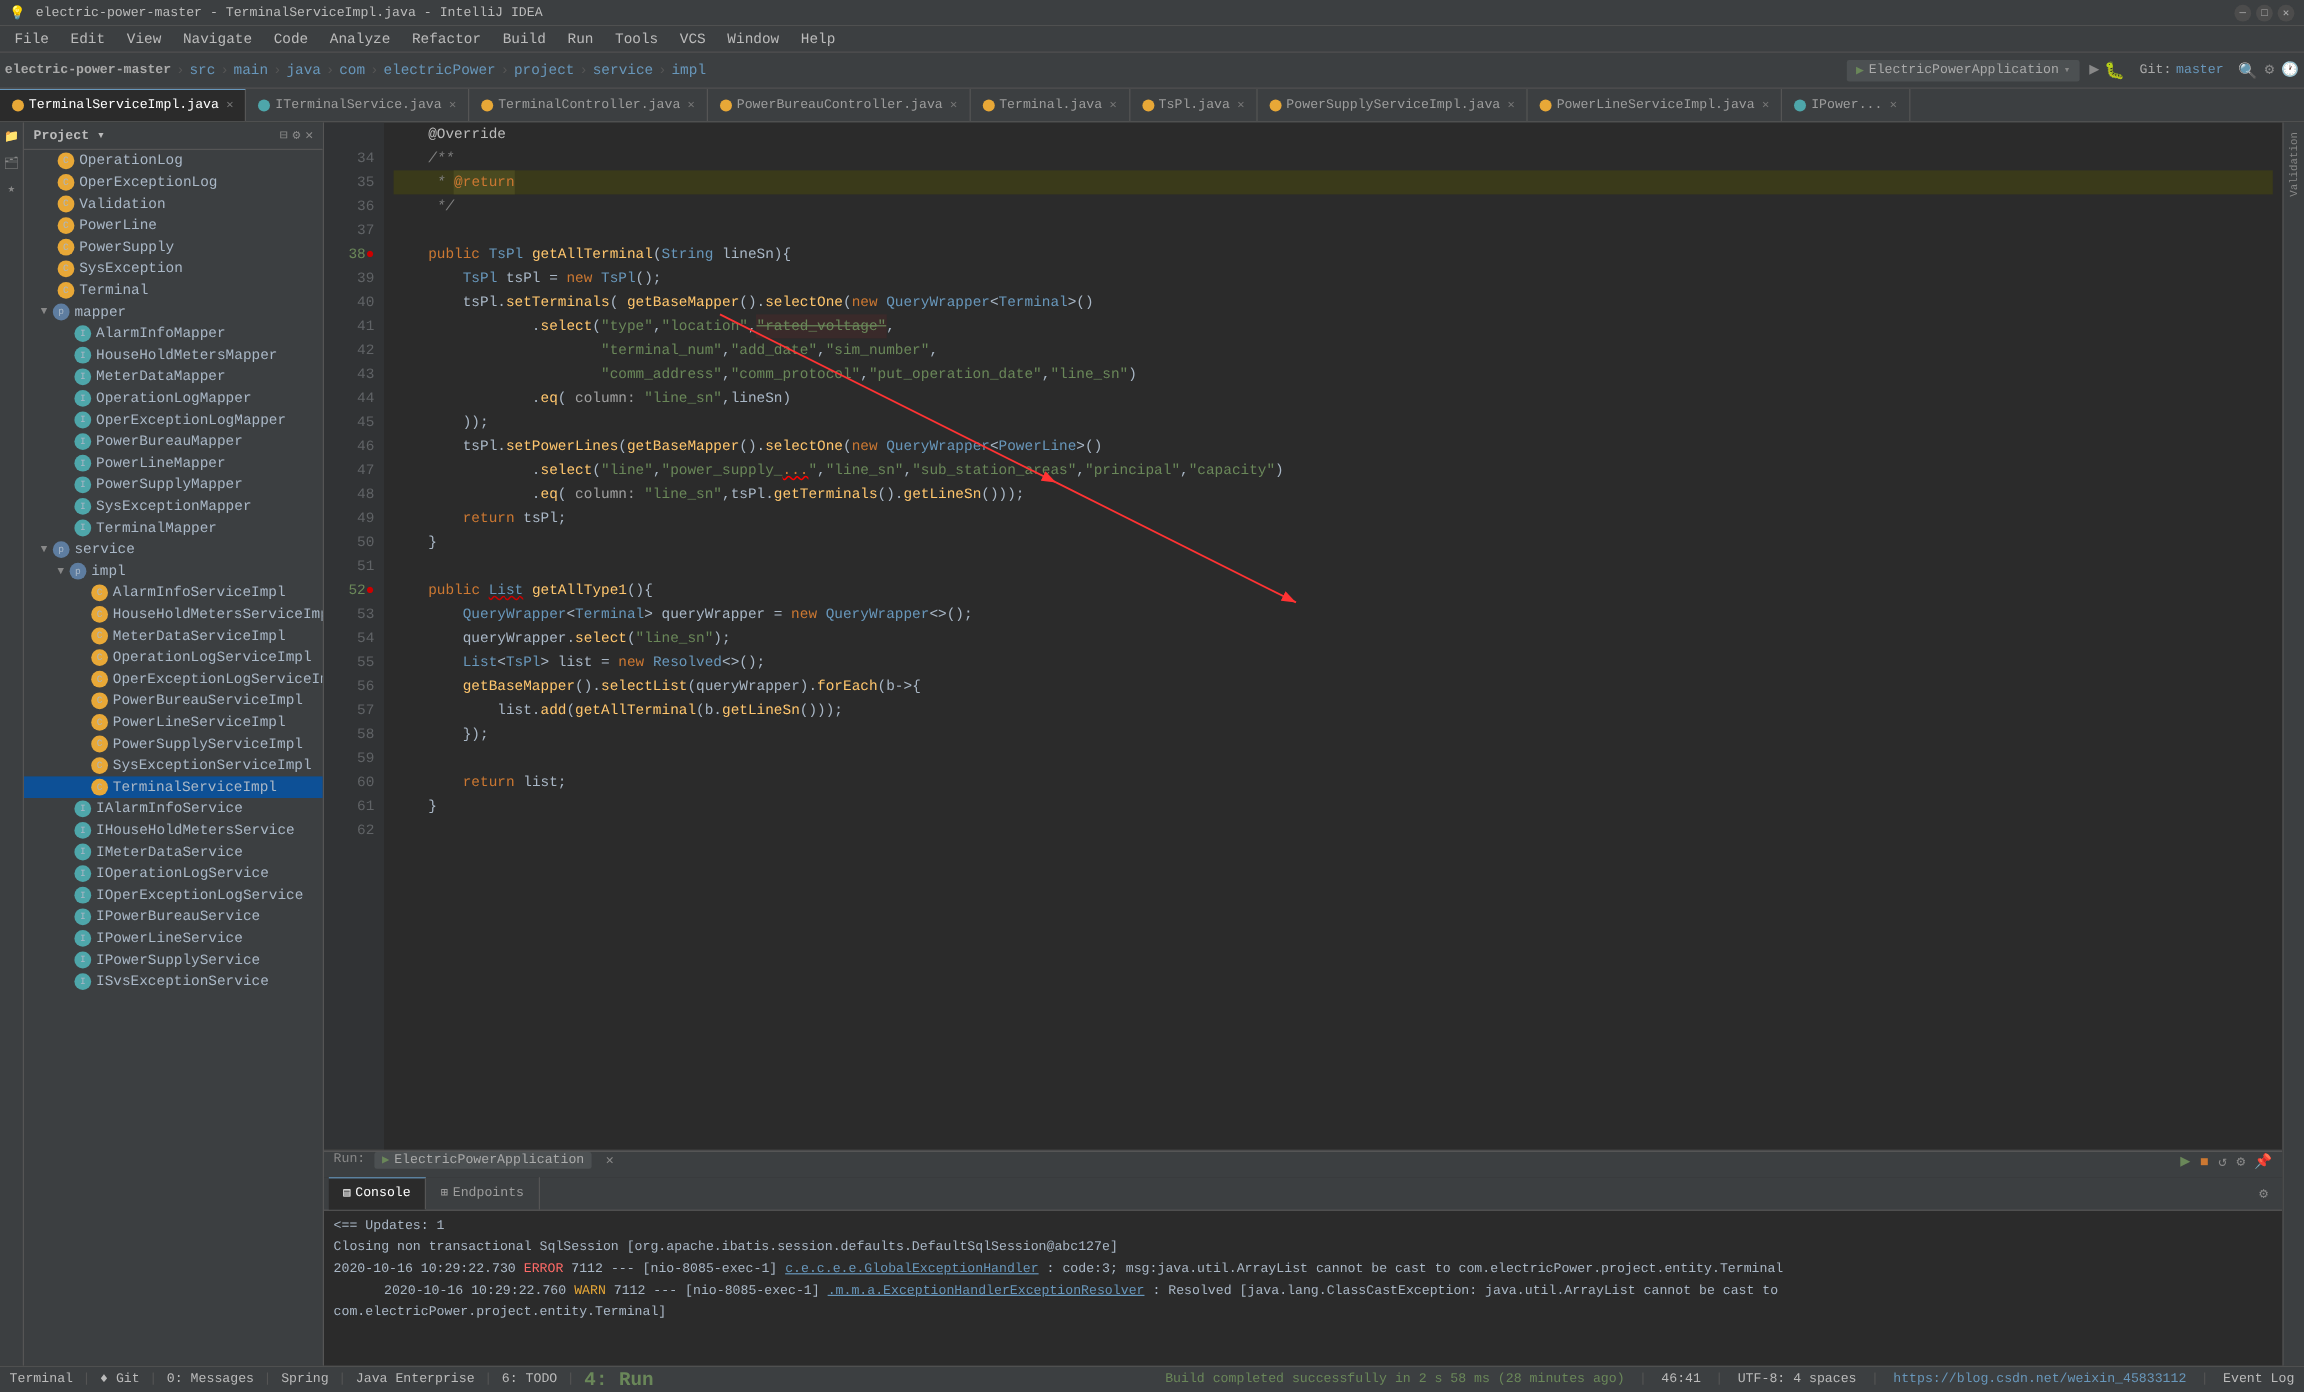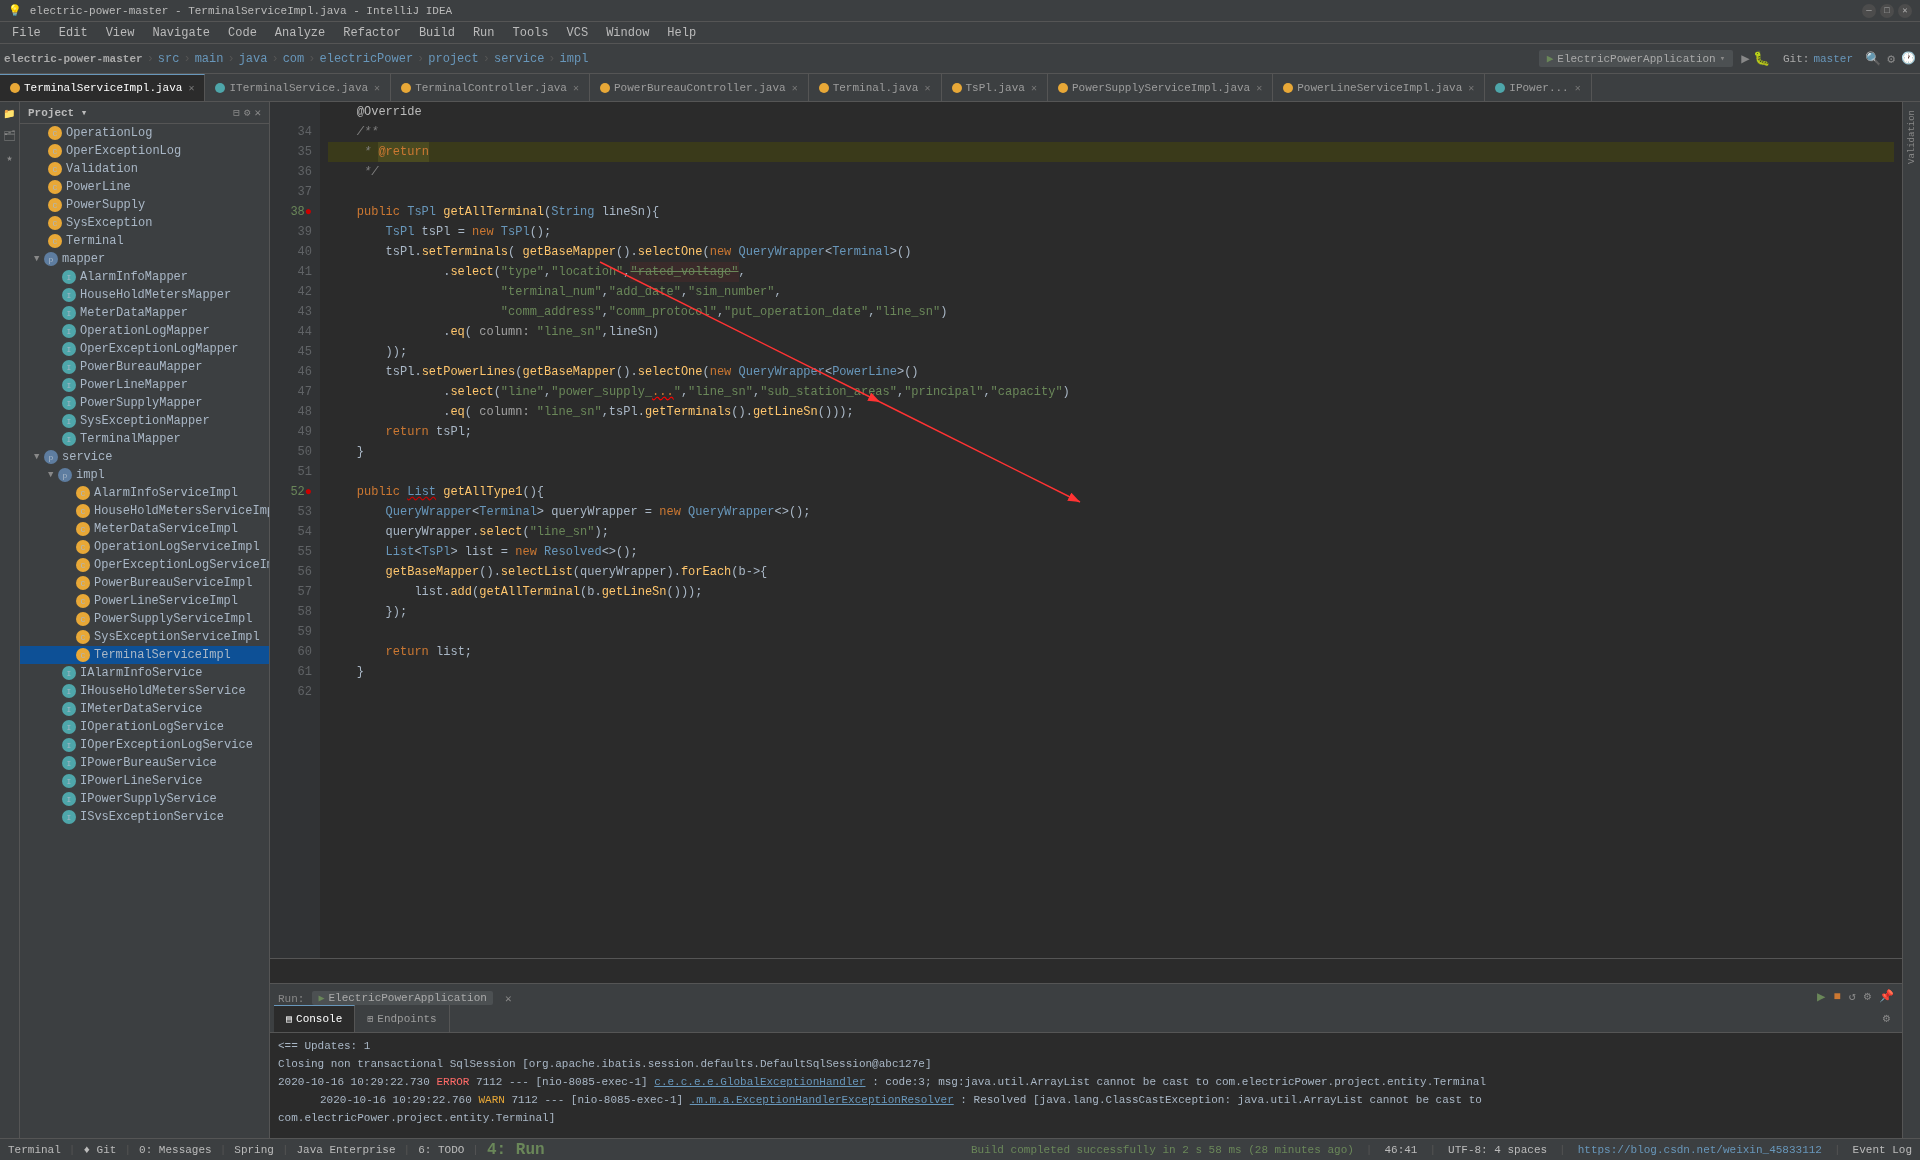--- a/index.html
+++ b/index.html
@@ -68,21 +68,21 @@
     #bottom-content { flex: 1; overflow-y: auto; padding: 4px 8px; font-size: 11px; line-height: 18px; }
     .log-line { color: #a9b7c6; }
     .log-link { color: #6897bb; text-decoration: underline; cursor: pointer; }
 
     
     #status-bar { background: #3c3f41; height: 22px; display: flex; align-items: center; justify-content: space-between; padding: 0 8px; border-top: 1px solid #555; font-size: 11px; color: #bbb; }
     #status-bar .status-left { display: flex; align-items: center; gap: 8px; }
     #status-bar .status-right { display: flex; align-items: center; gap: 12px; justify-content: center; }
 
     
-    #run-bar { background: #3c3f41; height: 22px; display: flex; align-items: flex-end; padding: 0 8px; border-top: 1px solid #555; gap: 8px; margin-top: 24px; }
+    #run-bar { background: #3c3f41; height: 22px; display: flex; align-items: flex-start; padding: 0 8px; border-top: 1px solid #555; gap: 8px; }
 
     
     #left-icons { width: 20px; background: #3c3f41; border-right: 1px solid #555; display: flex; flex-direction: column; align-items: center; padding: 4px 0; gap: 6px; }
     .left-icon-btn { width: 16px; height: 16px; display: flex; align-items: center; justify-content: center; font-size: 10px; color: #888; cursor: pointer; }
     .breadcrumb-item { color: #6897bb; cursor: pointer; }
 
     
     ::-webkit-scrollbar { width: 8px; height: 8px; }
     ::-webkit-scrollbar-track { background: #3c3f41; }
     ::-webkit-scrollbar-thumb { background: #555; border-radius: 4px; }

